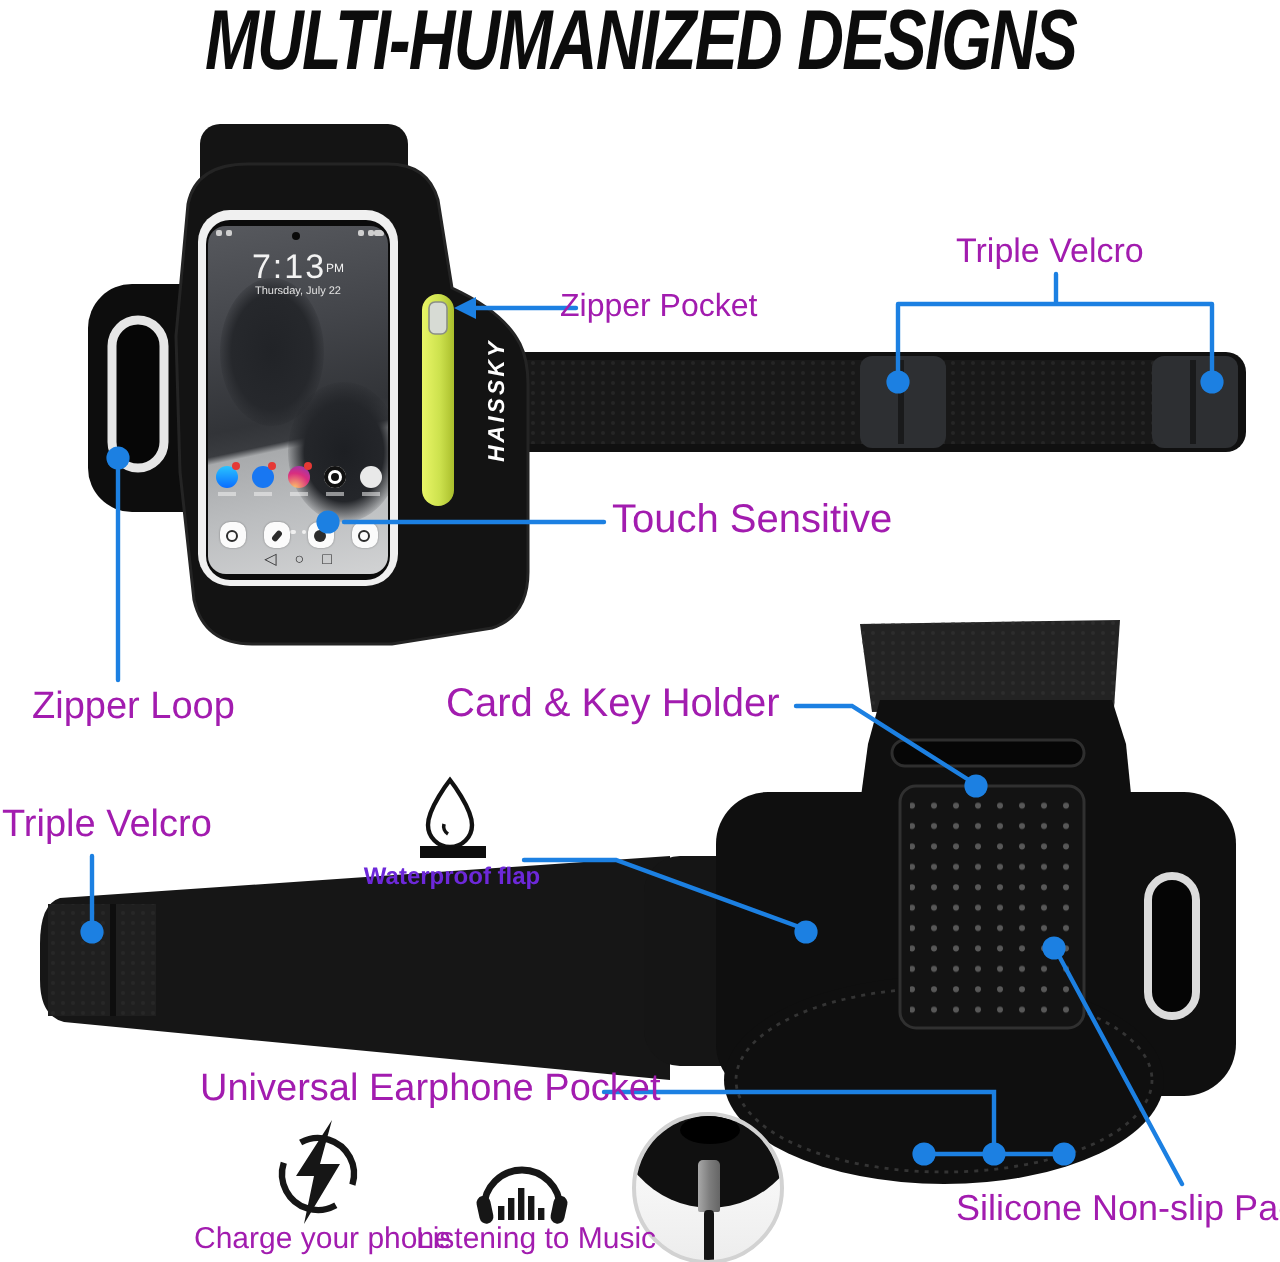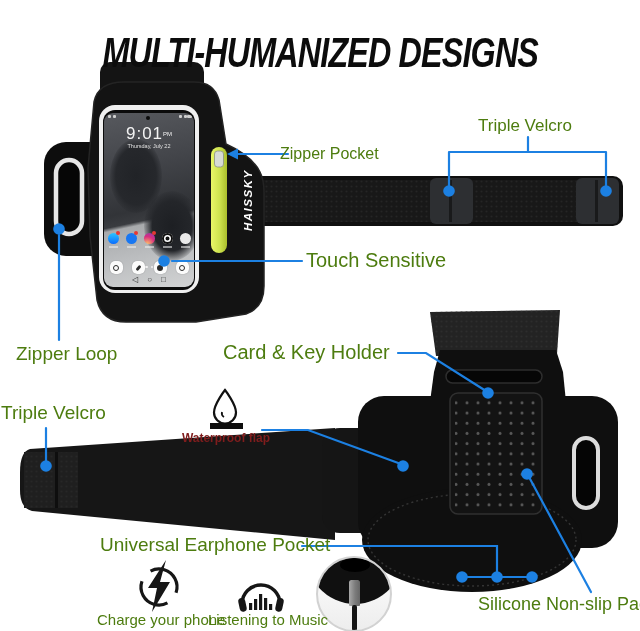--- a/index.html
+++ b/index.html
@@ -1,25 +1,25 @@
 <!DOCTYPE html>
 <html><head>
 <meta charset="utf-8">
 <style>
   html,body{margin:0;padding:0;background:#fff;}
   #stage{position:relative;width:640px;height:631px;background:#fff;overflow:hidden;
          font-family:"Liberation Sans",sans-serif;color:#2e2e2e;}
   svg{position:absolute;left:0;top:0;}
   #baseArt{z-index:1;}
   #connectors{z-index:6;pointer-events:none;}
-  .lbl{position:absolute;z-index:7;white-space:nowrap;color:#4d7c0f;}
+  .lbl{position:absolute;z-index:7;white-space:nowrap;color:#a21caf;}
   .t20{font-size:20px;} .t19{font-size:19px;} .t18{font-size:18px;}
   .t17{font-size:17px;} .t16{font-size:16px;} .t15{font-size:15px;}
-  .t12b{font-size:12px;font-weight:bold;color:#7f1d1d;}
-  #title{position:absolute;top:0;left:0;width:640px;text-align:center;z-index:7;margin-top:31px;}
+  .t12b{font-size:12px;font-weight:bold;color:#6d28d9;}
+  #title{position:absolute;top:0;left:0;width:640px;text-align:center;z-index:7;}
   #title span{display:inline-block;font-size:38px;font-weight:bold;font-style:italic;
       color:#0c0c0c;transform:scaleX(.85) scaleY(1.12);letter-spacing:-1px;}
   
   #screen{position:absolute;left:104px;top:113px;width:90px;height:174px;z-index:3;
      border-radius:9px;overflow:hidden;
      background:linear-gradient(168deg,#57595e 0%,#43454a 30%,#323438 54%,#3a3c40 60%,
         #a8aaac 62%,#bbbdbf 78%,#d2d3d4 100%);}
   .blob1{position:absolute;left:6px;top:26px;width:52px;height:74px;border-radius:50%;
      background:radial-gradient(ellipse at center,#212327 0%,#26282c 55%,rgba(38,40,44,0) 75%);}
   .blob2{position:absolute;left:40px;top:78px;width:56px;height:70px;border-radius:50%;
@@ -152,21 +152,21 @@
     <div class="blob1"></div>
     <div class="blob2"></div>
     <div class="punch"></div>
     <div class="sbar">
       <i style="left:4px"></i>
         <i style="left:9px"></i>
       <i style="right:12px"></i>
         <i style="right:7px"></i>
         <i style="right:2px;width:5px"></i>
     </div>
-    <div class="clock"><span>9:01</span><b>PM</b></div>
+    <div class="clock"><span>7:13</span><b>PM</b></div>
     <div class="pdate">Thursday, July 22</div>
 
     <div class="irow" style="top:120px">
       <span class="appc" style="left:3.5px;background:linear-gradient(180deg,#29c4ff,#0a6cff)">
           <span class="badge"></span>
           <span class="alab"></span>
         </span>
       <span class="appc" style="left:21.5px;background:#1877f2">
           <span class="badge"></span>
           <span class="alab"></span>

